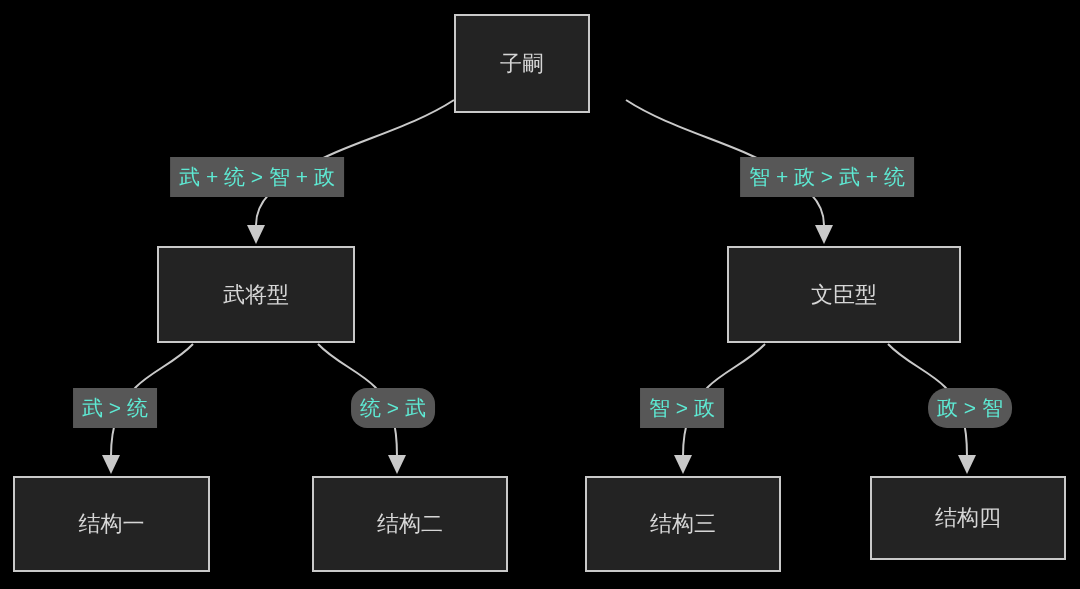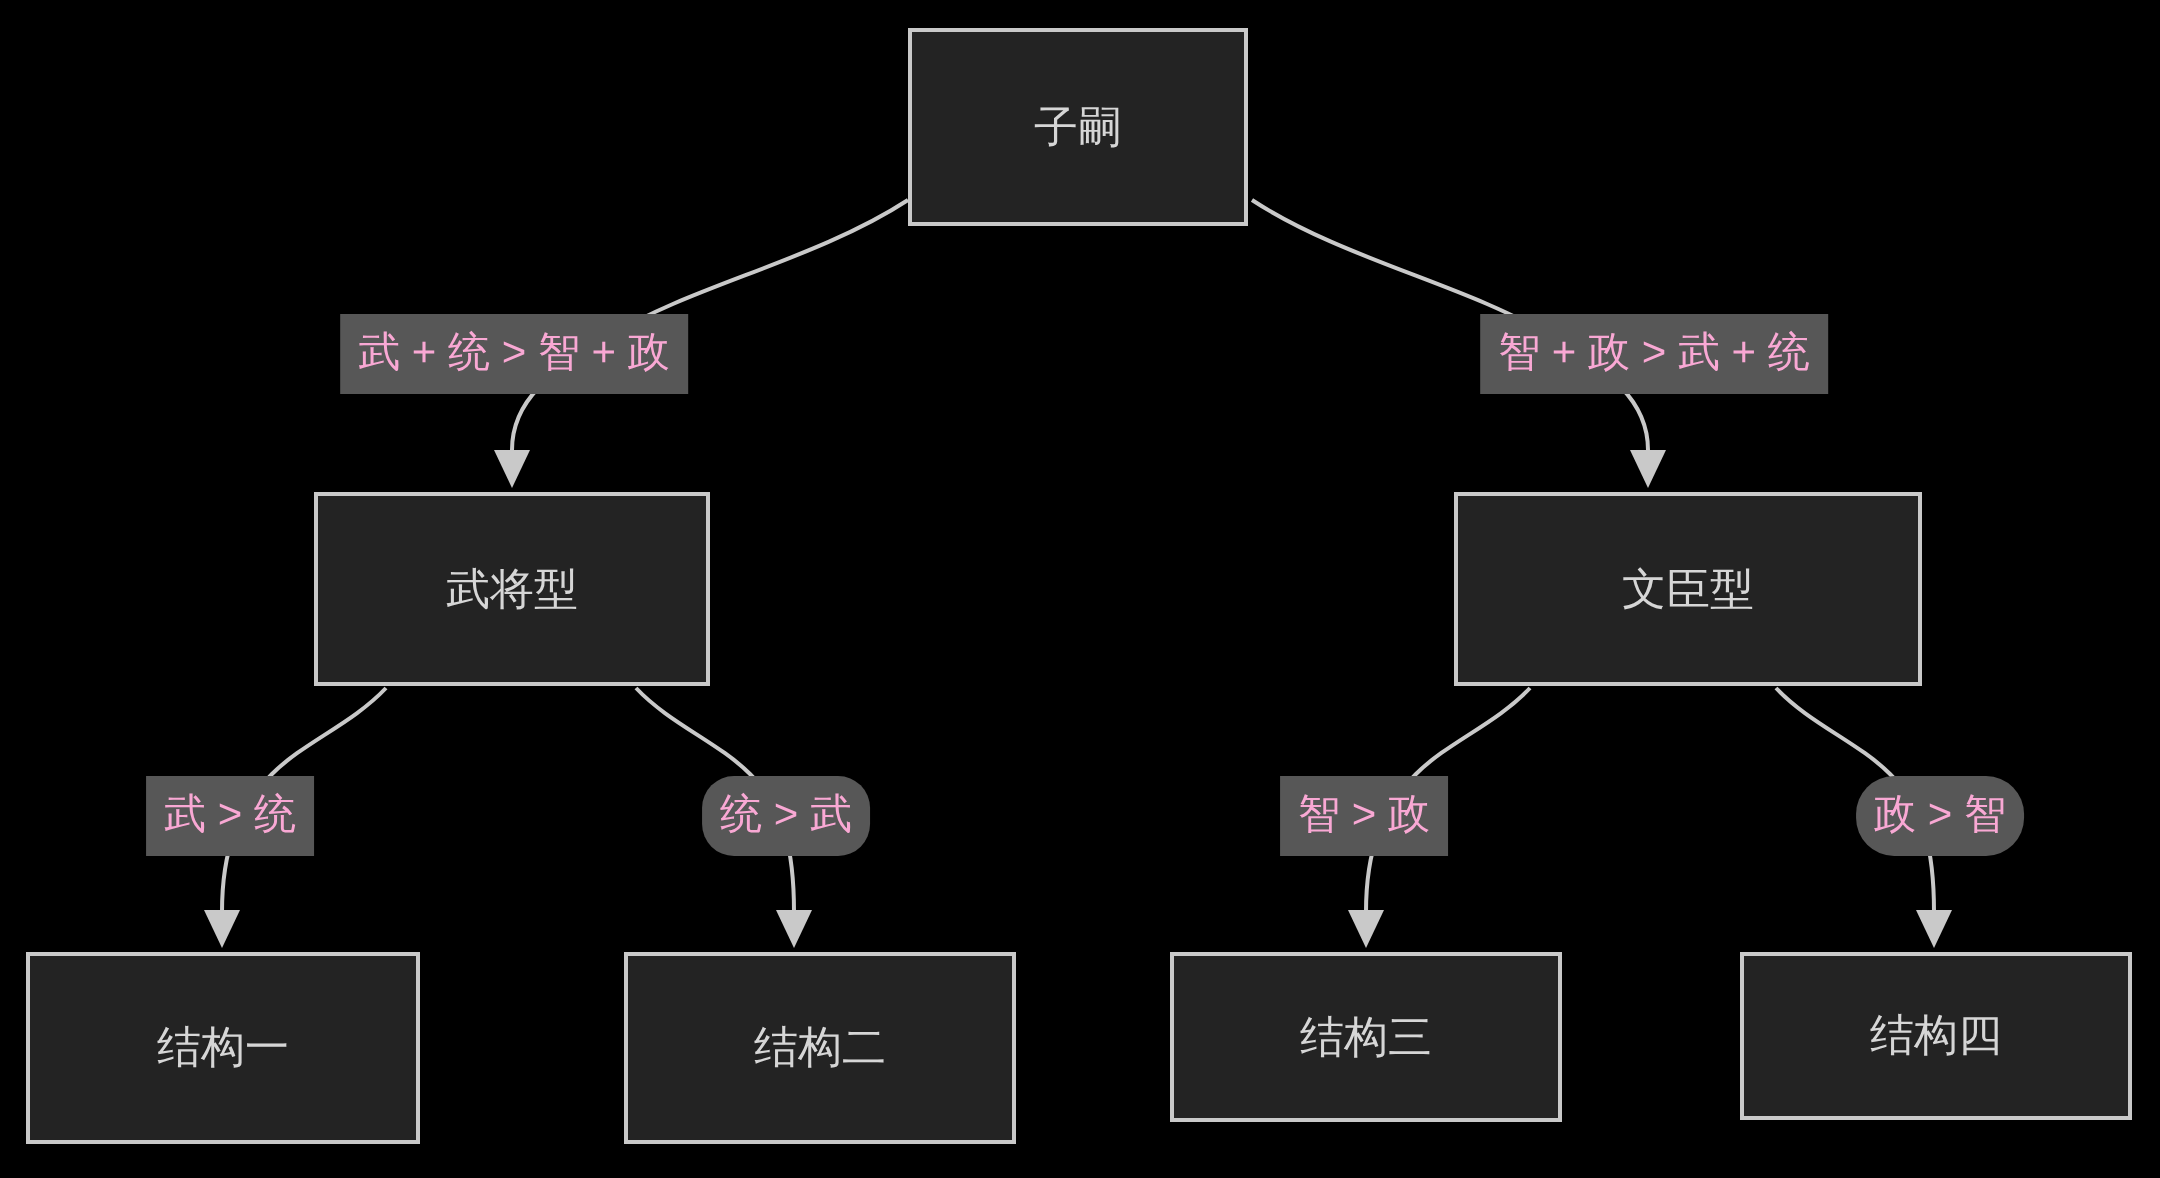--- a/index.html
+++ b/index.html
@@ -30,45 +30,45 @@
   }
   svg.edge-layer polygon {
     fill: #c9c9c9;
     stroke: none;
   }
   .edge-label {
     position: absolute;
     z-index: 2;
     transform: translate(-50%, -50%);
     background: #575757;
-    color: #f9a8d4;
+    color: #5eead4;
     font-size: 21px;
     line-height: 1;
     padding: 9px 9px 10px 9px;
     white-space: nowrap;
   }
   .node {
     position: absolute;
     z-index: 3;
     box-sizing: border-box;
     background: #232323;
     border: 2px solid #c9c9c9;
     display: flex;
     align-items: center;
     justify-content: center;
     color: #d6d6d6;
     font-size: 22px;
     white-space: nowrap;
   }
-  .node-root     { left: 454px; top: 14px;  width: 170px; height: 99px; }
+  .node-root     { left: 454px; top: 14px;  width: 136px; height: 99px; }
   .node-military { left: 157px; top: 246px; width: 198px; height: 97px; }
   .node-civil    { left: 727px; top: 246px; width: 234px; height: 97px; }
   .node-leaf1    { left: 13px;  top: 476px; width: 197px; height: 96px; text-align: center; }
   .node-leaf2    { left: 312px; top: 476px; width: 196px; height: 96px; }
-  .node-leaf3    { left: 585px; top: 476px; width: 196px; height: 85px; }
+  .node-leaf3    { left: 585px; top: 476px; width: 196px; height: 96px; }
   .node-leaf4    { left: 870px; top: 476px; width: 196px; height: 84px; }
   .label-root-military  { left: 257px; top: 177px; }
   .label-root-civil     { left: 827px; top: 177px; }
   .label-military-leaf1 { left: 115px; top: 408px; text-align: center; }
   .label-military-leaf2 { left: 393px; top: 408px; border-radius: 16px; }
   .label-civil-leaf3    { left: 682px; top: 408px; }
   .label-civil-leaf4    { left: 970px; top: 408px; border-radius: 19px; }
 </style>
 </head>
 <body>

